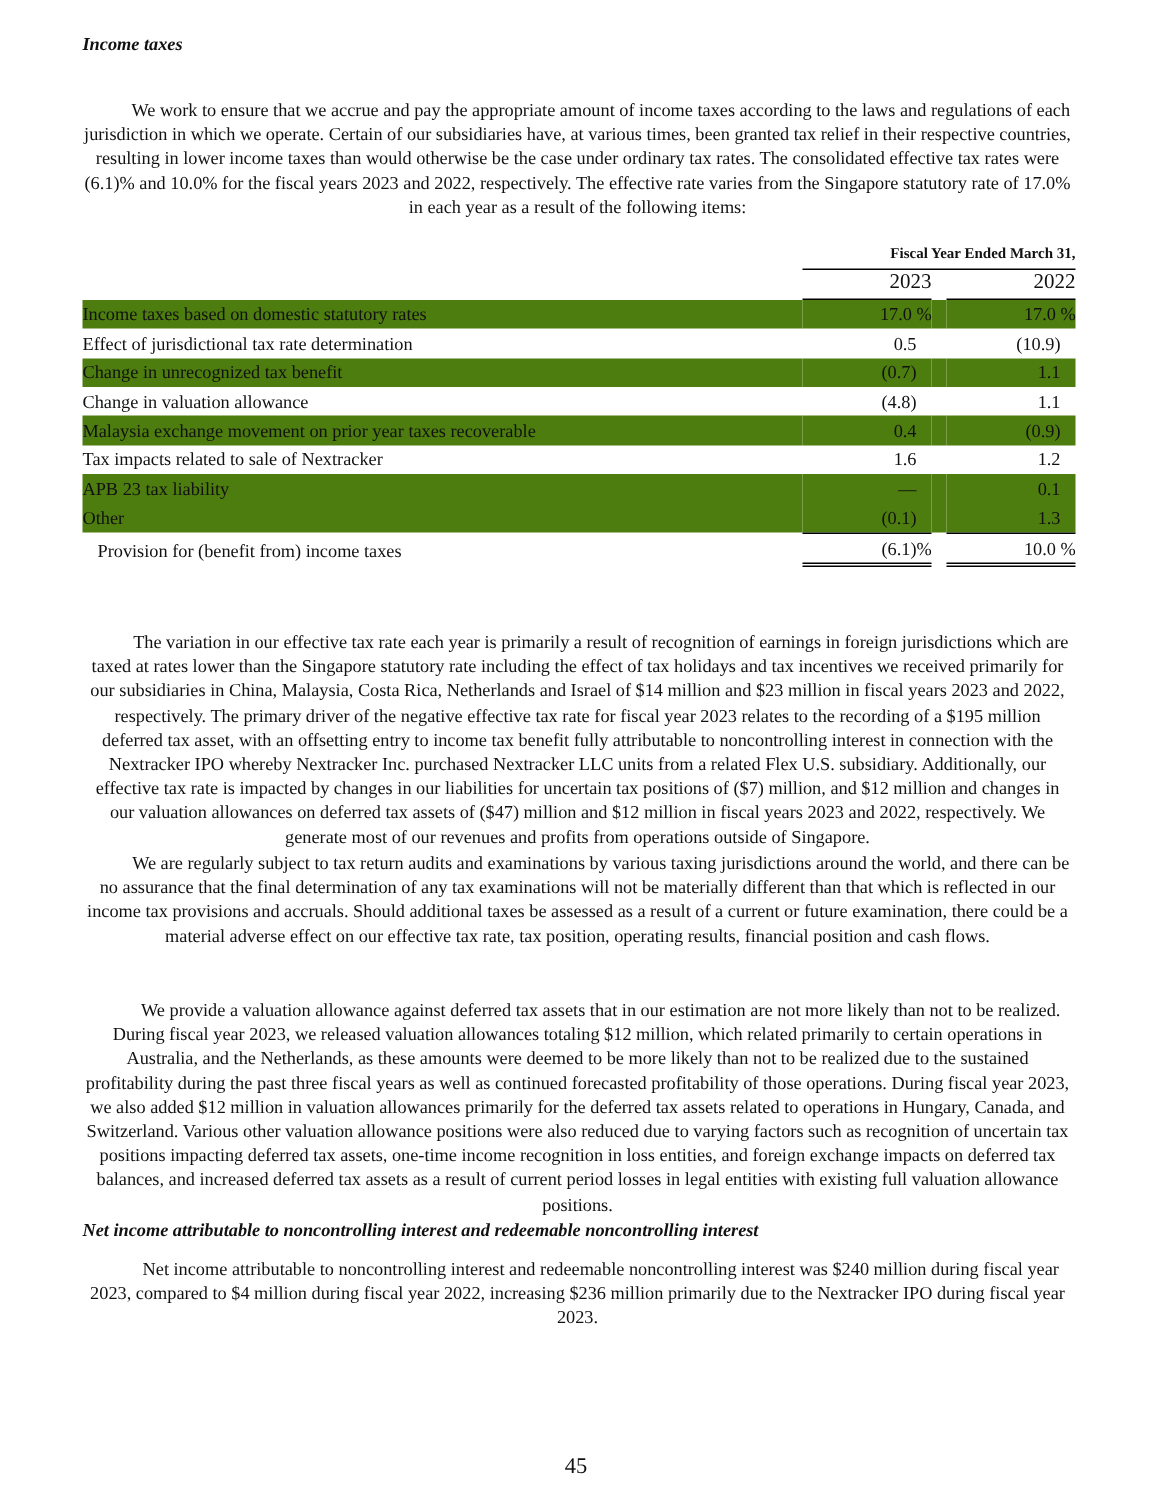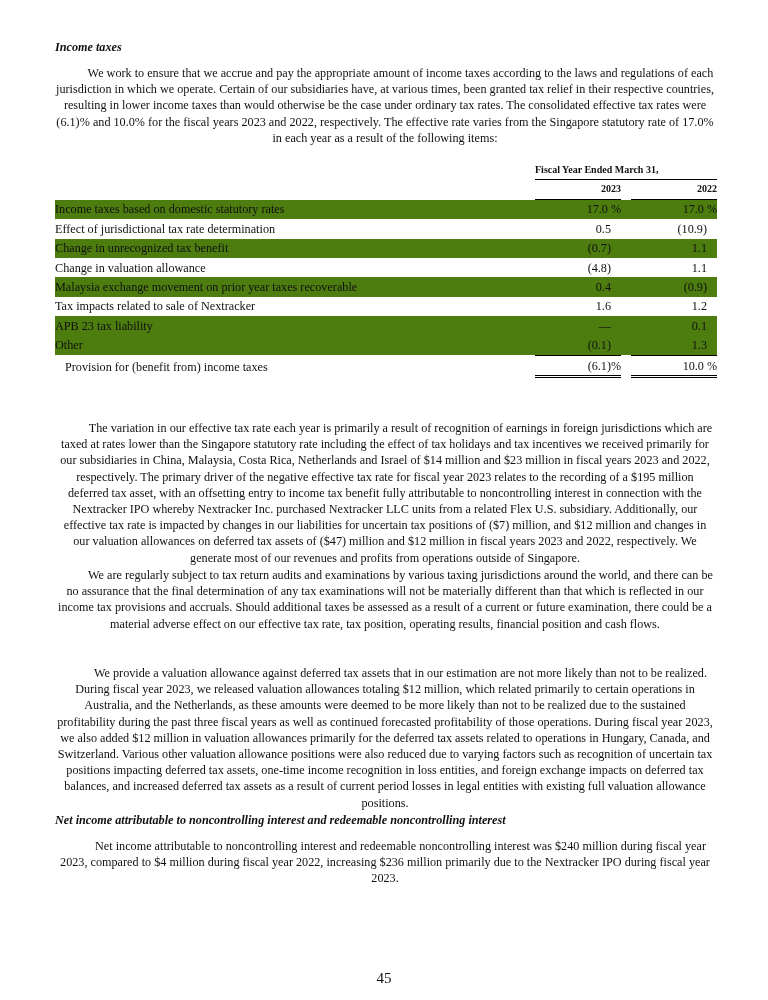--- a/index.html
+++ b/index.html
@@ -12,32 +12,32 @@
   .heading { font-style: italic; font-weight: bold; margin: 0; position: absolute; left: 0; }
   .para { text-indent: 31px; margin: 0; position: absolute; left: 0; width: 660px; text-align: center; }
   table.tax { position: absolute; left: 0; top: 161px; width: 662px; border-collapse: separate; border-spacing: 0; }
   table.tax td { padding: 0; height: 19.4px; white-space: nowrap; }
   td.lbl { padding-left: 2px; }
   td.lbl.indent { padding-left: 10px; }
   td.val { text-align: right; width: 86px; }
   td.gap { width: 10px; }
   td.v1 { padding-right: 2px; }
   tr.shade td.c { background: #4d7c0f; }
-  .hdr1 { font-family: "Liberation Serif", serif; font-weight: bold; font-size: 10px; text-align: left; border-bottom: 1.2px solid #000; height: 18px !important; }
-  .hdr2 { font-weight: bold; font-size: 10px; text-align: center; border-bottom: 1.5px solid #000; height: 18px !important; }
+  .hdr1 { font-family: "Liberation Serif", serif; font-weight: bold; font-size: 10px; text-align: right; border-bottom: 1.2px solid #000; height: 18px !important; }
+  .hdr2 { font-weight: normal; font-size: 14px; text-align: center; border-bottom: 1.5px solid #000; height: 18px !important; }
   .subtotal-top td.val { border-top: 1.2px solid #000; margin-top: 40px; }
   .total td.val { border-bottom: 3px double #000; }
   .pct { display: inline-block; width: 10px; text-align: left; }
   .pagenum { position: absolute; top: 970px; left: 0; width: 768px; text-align: center; font-size: 15px; }
 </style>
 </head>
 <body>
 
 <div class="page">
-  <p class="heading" style="top:39px;">Income taxes</p>
+  <p class="heading" style="top:21px;">Income taxes</p>
   <p class="para" style="top:65px;">We work to ensure that we accrue and pay the appropriate amount of income taxes according to the laws and regulations of each jurisdiction in which we operate. Certain of our subsidiaries have, at various times, been granted tax relief in their respective countries, resulting in lower income taxes than would otherwise be the case under ordinary tax rates. The consolidated effective tax rates were (6.1)% and 10.0% for the fiscal years 2023 and 2022, respectively. The effective rate varies from the Singapore statutory rate of 17.0% in each year as a result of the following items:</p>
 
   <table class="tax">
     <tbody>
       <tr>
         <td></td>
         <td class="hdr1" colspan="3">Fiscal Year Ended March 31,</td>
       </tr>
       <tr>
         <td></td>

